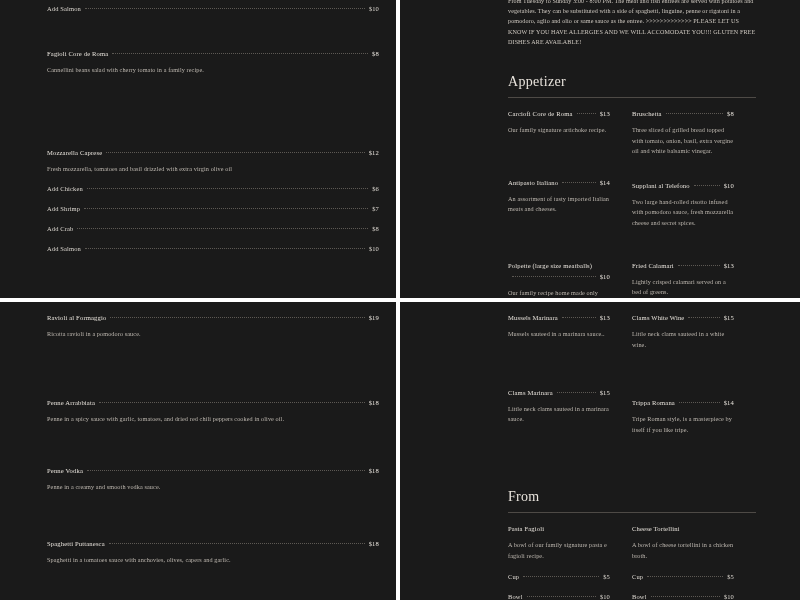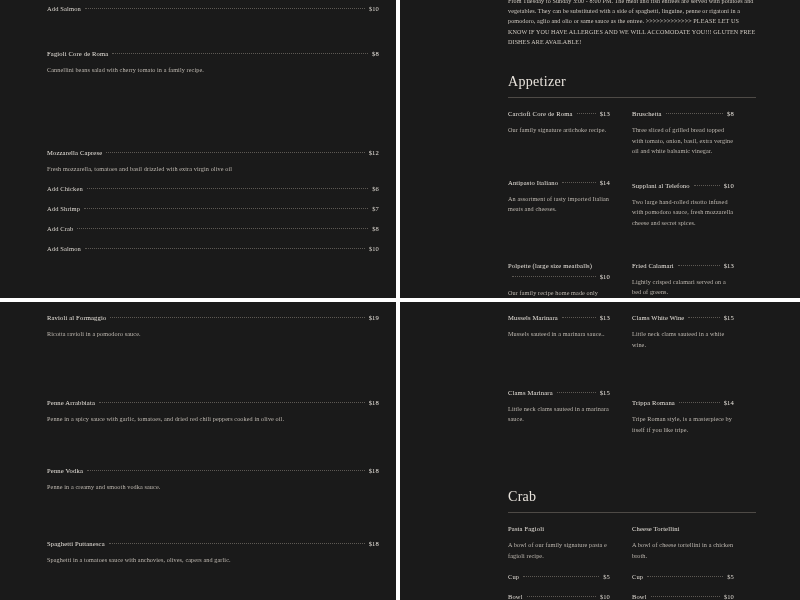--- a/index.html
+++ b/index.html
@@ -367,21 +367,21 @@
                 <span class="dots"></span>
                 <span class="price">$14</span>
               </div>
               <div class="item-desc">Tripe Roman style, is a masterpiece by itself if you like tripe.</div>
             </div>
           </div>
         </div>
 
         <div style="height:36px;"></div>
 
-        <h2 class="section-title">Crab</h2>
+        <h2 class="section-title">From</h2>
         <div class="section-rule"></div>
 
         <div class="grid2">
           <div class="col">
             <div class="item">
               <div class="item-head">
                 <span class="item-name">Pasta Fagioli</span>
               </div>
               <div class="item-desc">A bowl of our family signature pasta e fagioli recipe.</div>
               <div class="addon">

